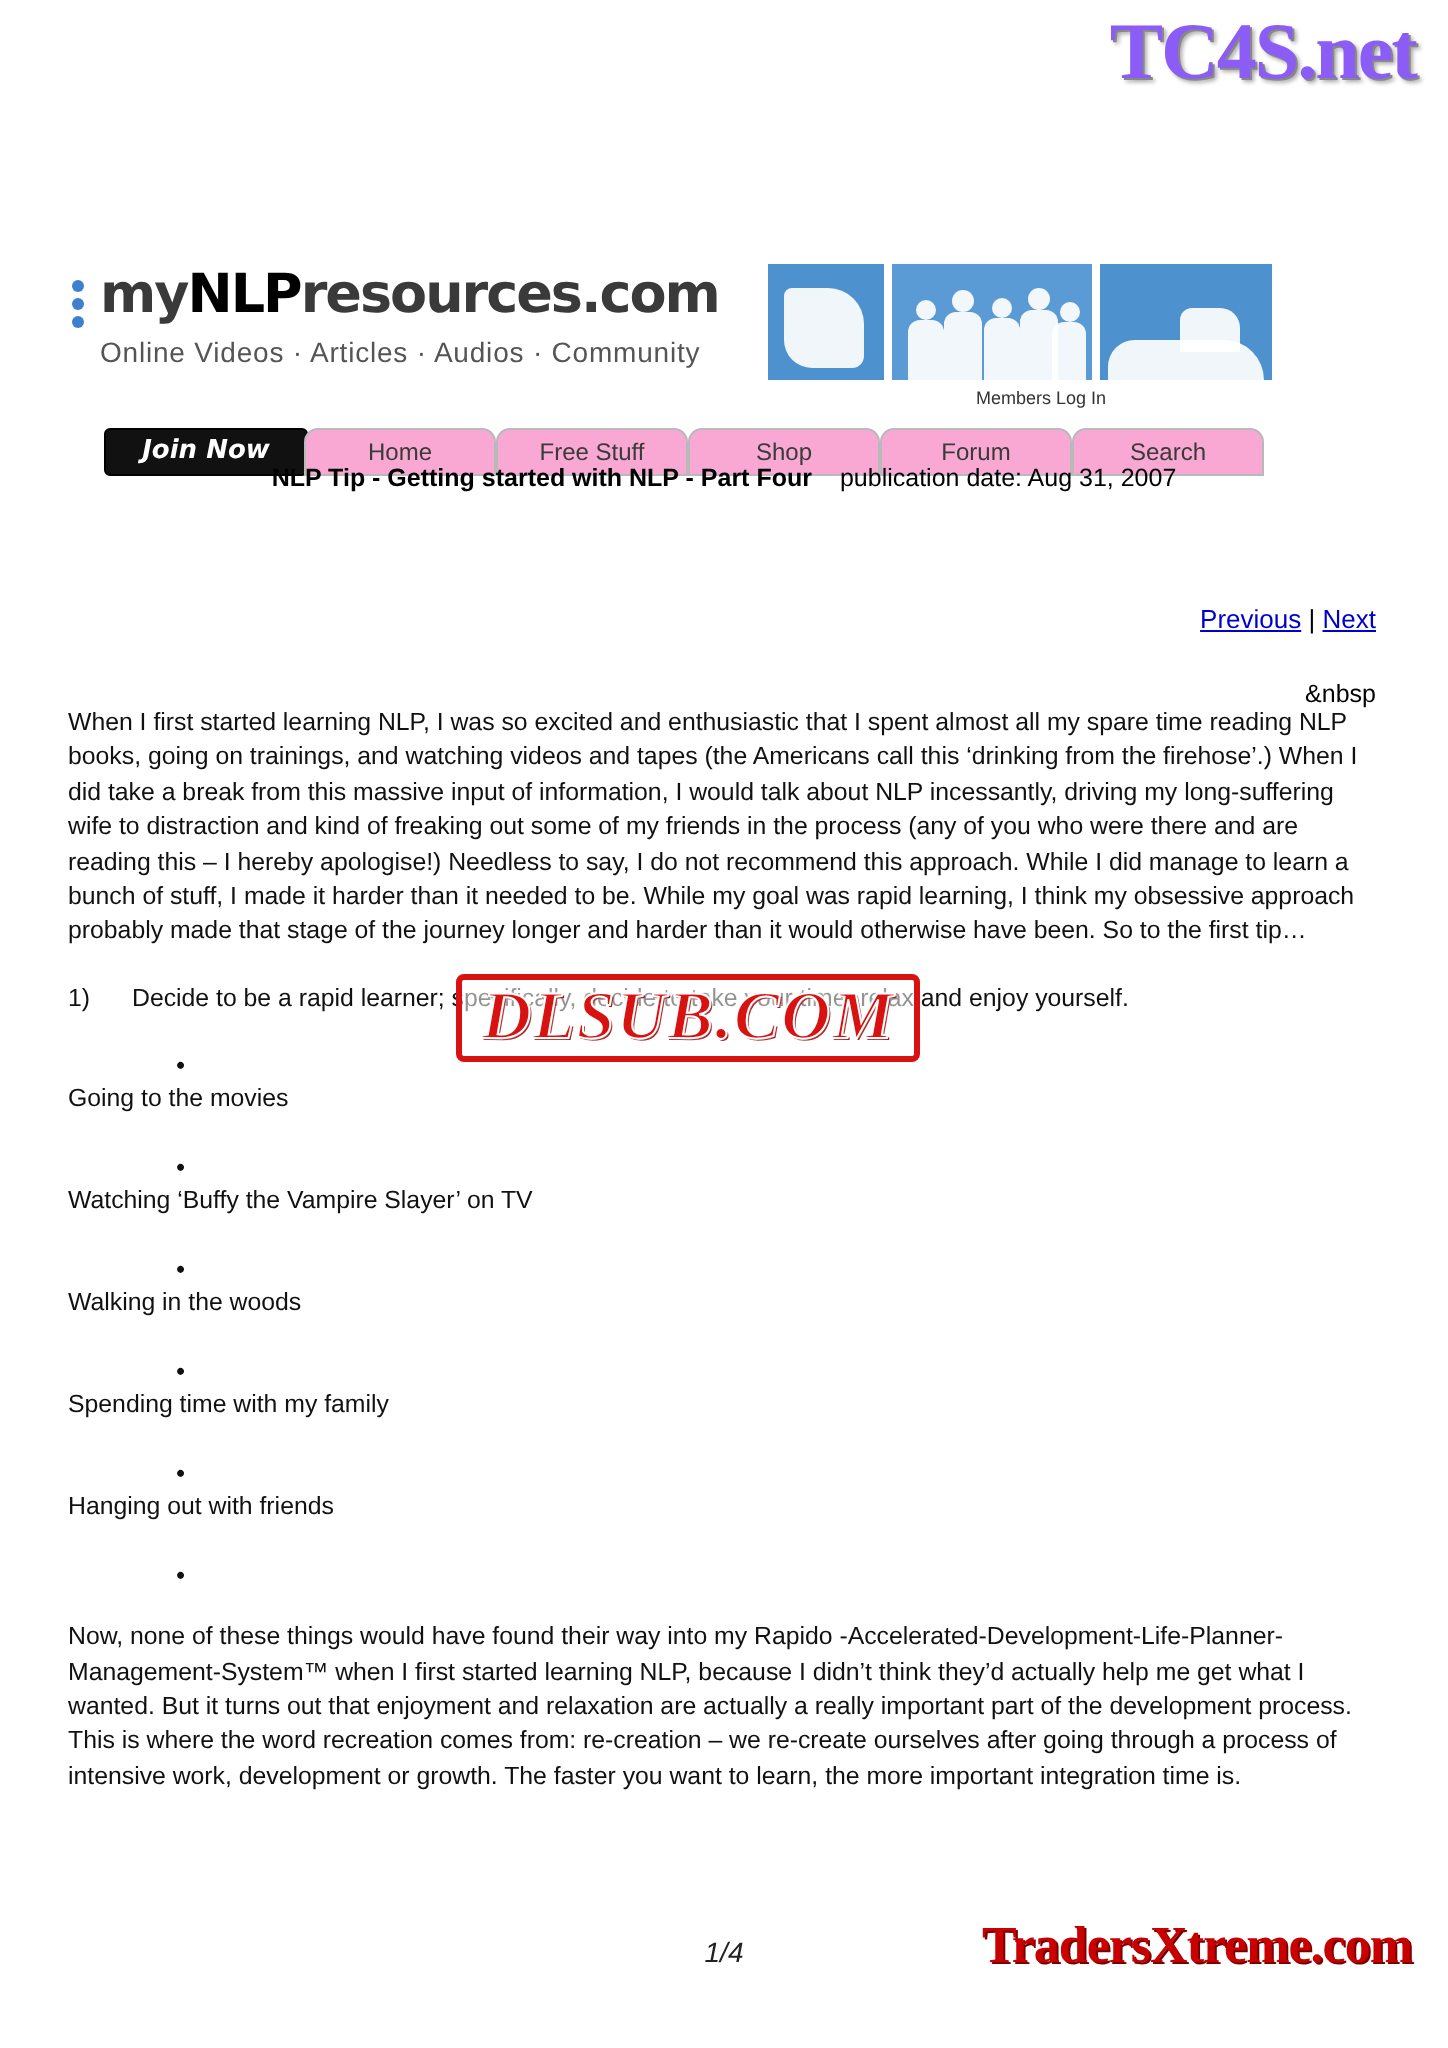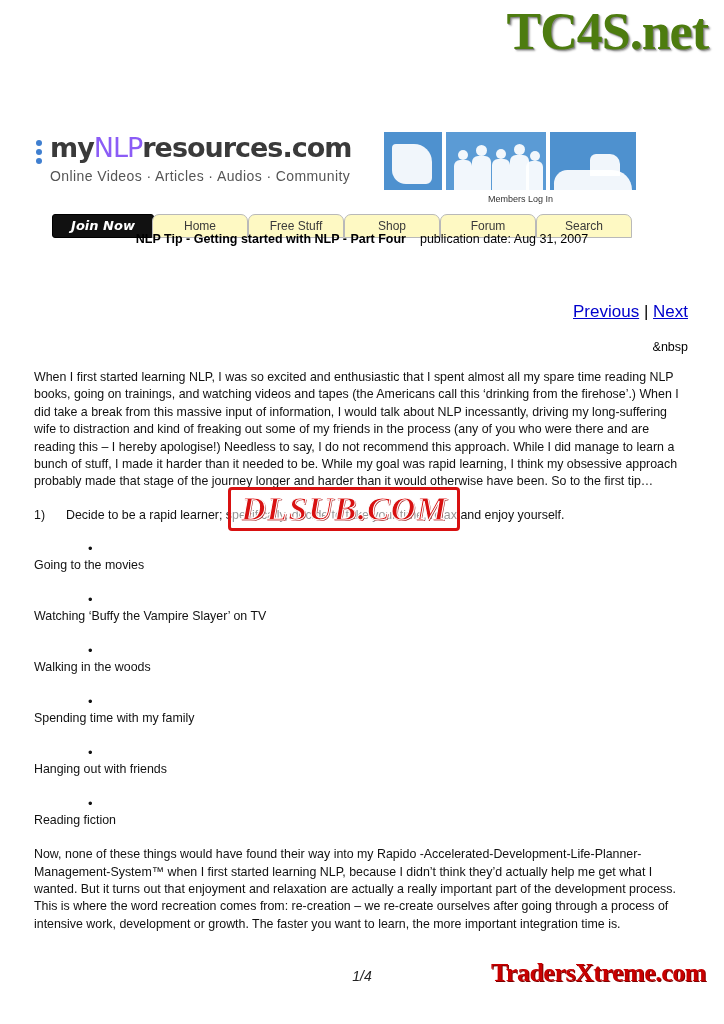--- a/index.html
+++ b/index.html
@@ -16,23 +16,23 @@
     overflow: hidden;
   }
 
   
   .tc4s-watermark {
     position: absolute;
     top: 2px;
     right: 16px;
     font-family: "Liberation Serif", serif;
     font-weight: bold;
-    font-size: 52px;
+    font-size: 40px;
     letter-spacing: -1px;
-    color: #4d7c0f;
+    color: #8b5cf6;
     text-shadow: 1px 1px 0 #888, 2px 2px 2px rgba(0,0,0,.35);
   }
 
   
   .site-header {
     position: absolute;
     left: 36px;
     top: 132px;
     width: 600px;
     height: 108px;
@@ -60,21 +60,21 @@
   .logo-text {
     position: absolute;
     left: 14px;
     top: 0;
     font-family: "DejaVu Sans", sans-serif;
     font-size: 27px;
     letter-spacing: -1px;
     white-space: nowrap;
   }
   .logo-text .lt-my { color: #3a3a3a; font-weight: bold; }
-  .logo-text .lt-nlp { color: #8b5cf6; font-weight: normal; }
+  .logo-text .lt-nlp { color: #000000; font-weight: bold; }
   .logo-text .lt-res { color: #3a3a3a; font-weight: bold; }
   .logo-tagline {
     position: absolute;
     left: 14px;
     top: 36px;
     font-family: "Liberation Sans", sans-serif;
     font-size: 14px;
     color: #555;
     letter-spacing: .4px;
     white-space: nowrap;
@@ -136,21 +136,21 @@
     font-style: italic;
     font-weight: bold;
     font-size: 13px;
     text-align: center;
     line-height: 22px;
   }
   .nav-tab {
     position: absolute;
     top: 0;
     height: 22px;
-    background: #fef9c3;
+    background: #f9a8d4;
     border: 1px solid #b9b9b9;
     border-radius: 7px 7px 0 0;
     color: #3a3a3a;
     font-size: 12px;
     text-align: center;
     line-height: 22px;
   }
   .nt-0 { left: 116px; width: 94px; }
   .nt-1 { left: 212px; width: 94px; }
   .nt-2 { left: 308px; width: 94px; }
@@ -174,42 +174,42 @@
     font-weight: normal;
     color: #000;
     margin-left: 14px;
   }
 
   
   .navlinks {
     position: absolute;
     right: 36px;
     top: 302px;
-    font-size: 17px;
+    font-size: 13px;
     text-align: right;
   }
   .navlinks a {
     color: #0000cc;
     text-decoration: underline;
   }
   .navlinks .sep { color: #000; }
   .nbsp-line {
     position: absolute;
     right: 36px;
     top: 340px;
     font-size: 12.5px;
     color: #000;
     text-align: right;
   }
 
   
   .content {
     position: absolute;
     left: 34px;
-    top: 369px;
+    top: 353px;
     width: 654px;
     font-size: 12.4px;
     line-height: 17.4px;
     color: #111;
   }
   .content p { margin: 0 0 16px 0; }
 
   .numbered {
     margin: 0 0 14px 0;
     position: relative;
@@ -375,21 +375,20 @@
     <li>
       <span class="bullet-dot">•</span>
       <span class="bullet-text">Spending time with my family</span>
     </li>
     <li>
       <span class="bullet-dot">•</span>
       <span class="bullet-text">Hanging out with friends</span>
     </li>
     <li>
       <span class="bullet-dot">•</span>
-      <span class="bullet-text">Reading fiction</span>
     </li>
   </ul>
 
   <p>Now, none of these things would have found their way into my Rapido -Accelerated-Development-Life-Planner-Management-System™ when I first started learning NLP, because I didn’t think they’d actually help me get what I wanted. But it turns out that enjoyment and relaxation are actually a really important part of the development process. This is where the word recreation comes from: re-creation – we re-create ourselves after going through a process of intensive work, development or growth. The faster you want to learn, the more important integration time is.</p>
 
 
 </div>
 
 <div class="dlsub">DLSUB.COM</div>
 

